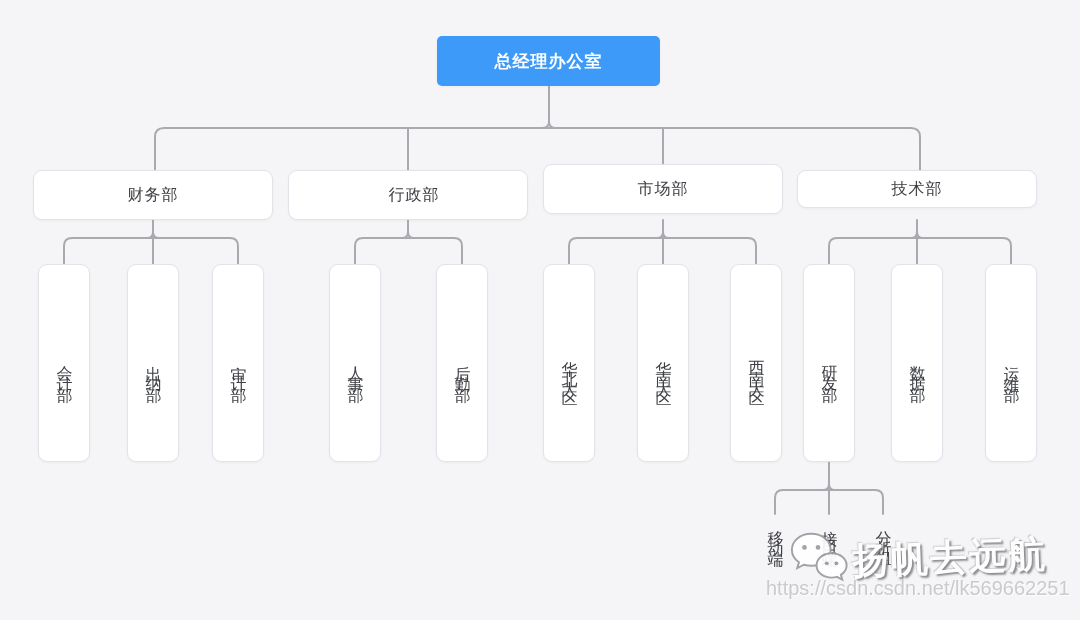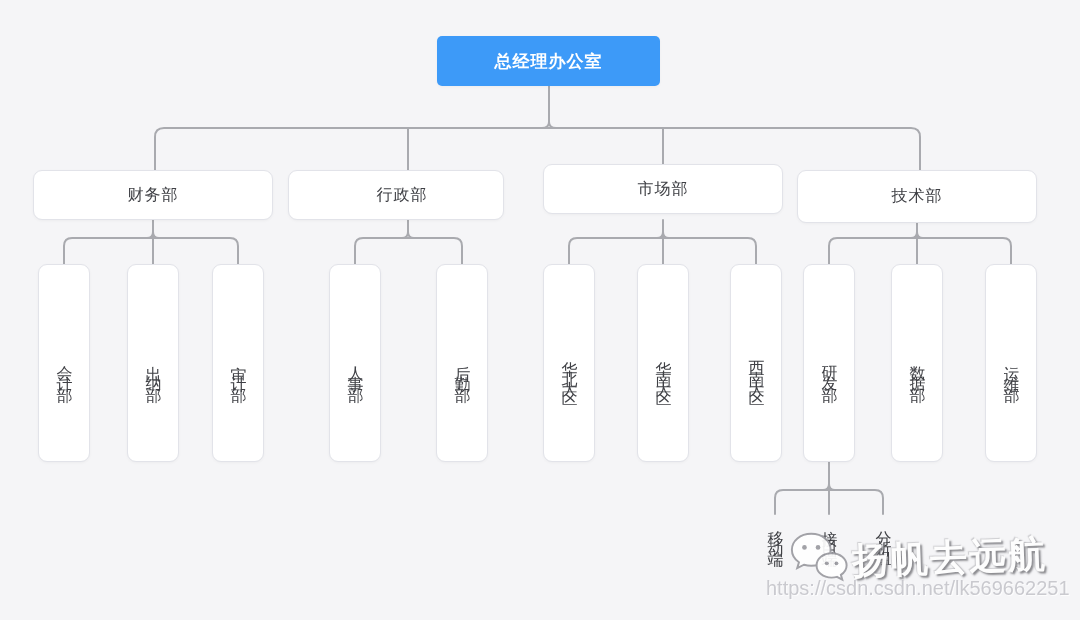--- a/index.html
+++ b/index.html
@@ -122,27 +122,27 @@
     </g>
   </svg>
 
   <div class="node root-node" style="left: 437px; top: 36px; width: 223px; height: 50px; background: rgb(61, 154, 248);">
     <span>总经理办公室</span>
   </div>
 
   <div class="node h-node" style="left:33px;top:170px;width:240px;height:50px;">
     <span>财务部</span>
   </div>
-  <div class="node h-node" style="left:288px;top:170px;width:216px;height:50px;padding-left:12px;">
+  <div class="node h-node" style="left:288px;top:170px;width:240px;height:50px;padding-left:12px;">
     <span>行政部</span>
   </div>
   <div class="node h-node" style="left:543px;top:164px;width:240px;height:50px;">
     <span>市场部</span>
   </div>
-  <div class="node h-node" style="left:797px;top:170px;width:240px;height:53px;">
+  <div class="node h-node" style="left:797px;top:170px;width:240px;height:38px;">
     <span>技术部</span>
   </div>
 
   <div class="node v-node" style="left:38px;top:264px;width:52px;height:198px;">
     <span class="vtext">会计部</span>
   </div>
   <div class="node v-node" style="left:127px;top:264px;width:52px;height:198px;">
     <span class="vtext">出纳部</span>
   </div>
   <div class="node v-node" style="left:212px;top:264px;width:52px;height:198px;">

